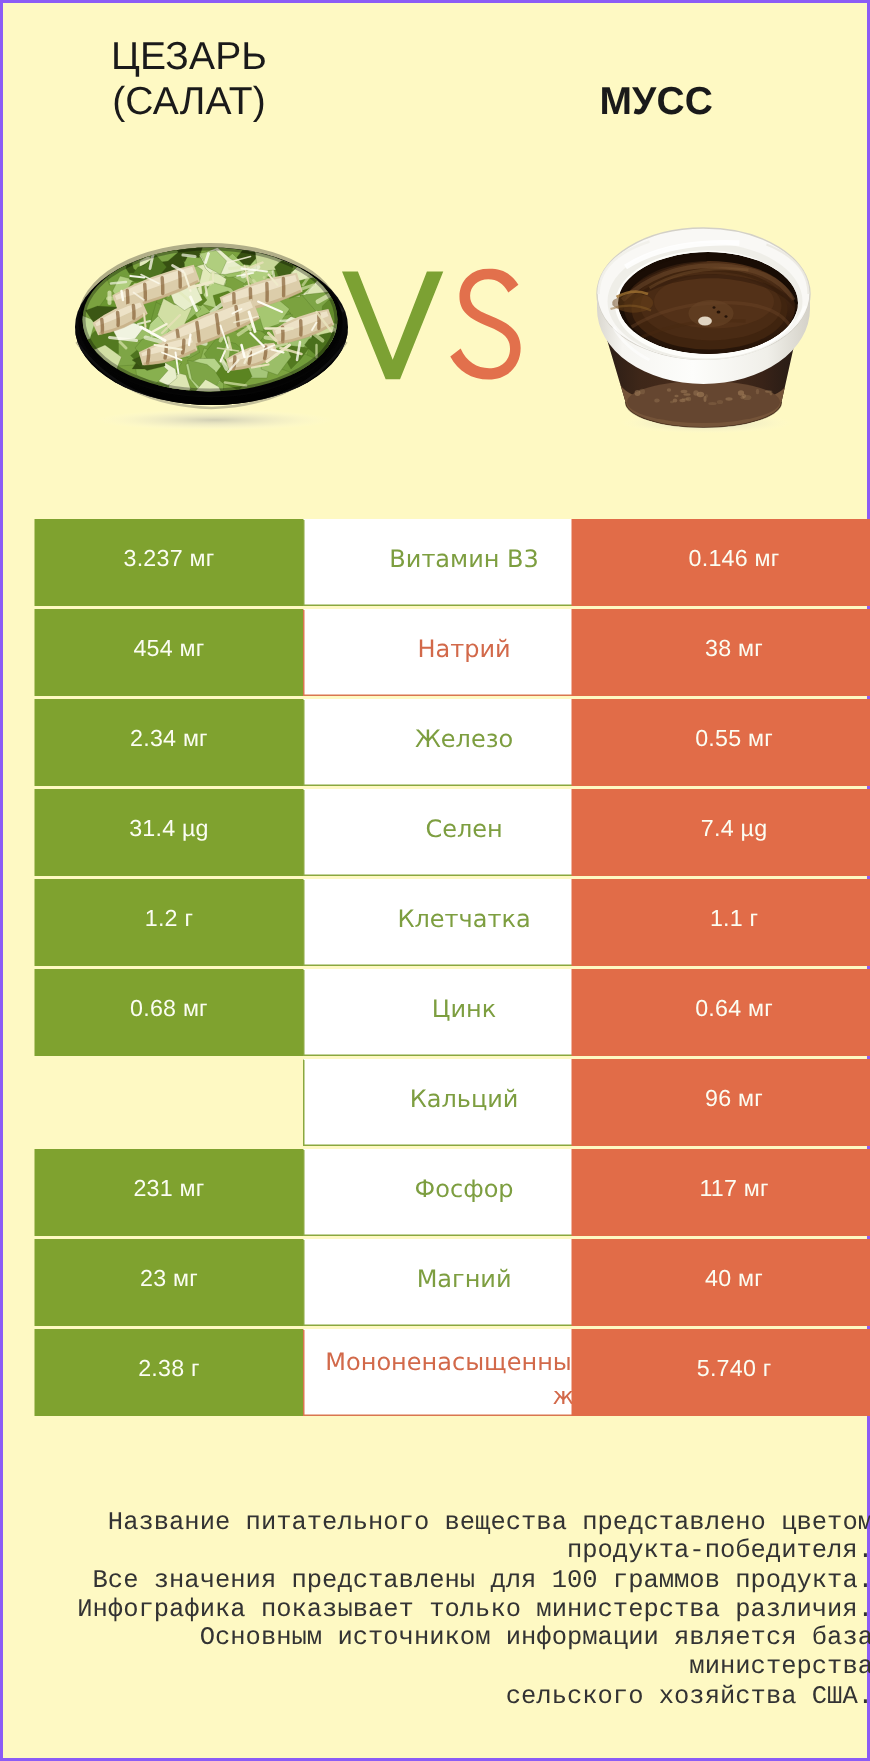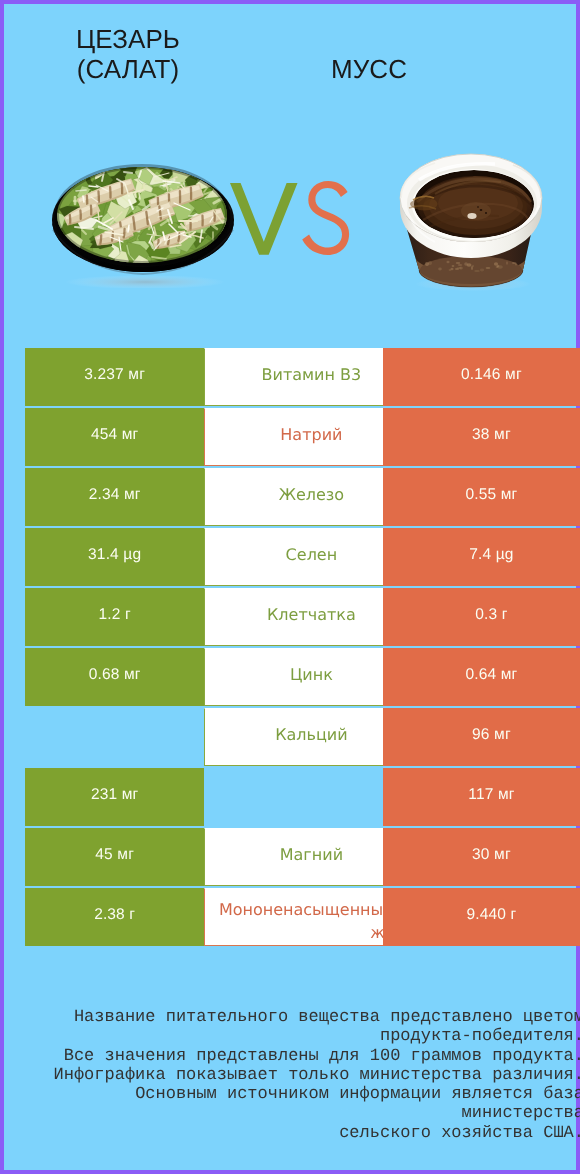--- a/index.html
+++ b/index.html
@@ -6,34 +6,34 @@
   html, body { margin:0; padding:0; }
   body {
     width:580px; height:1174px;
     -webkit-font-smoothing:antialiased;
     text-rendering:geometricPrecision;
     background:#fefefe;
     font-family:"Liberation Sans", sans-serif;
     overflow:hidden;
     position:relative;
   }
-  .wrap { position:relative; width:580px; height:1174px; box-sizing:border-box; border:4px solid #8b5cf6; background:#7dd3fc; }
+  .wrap { position:relative; width:580px; height:1174px; box-sizing:border-box; border:2px solid #8b5cf6; background:#fef9c3; }
 
   
   .title {
     position:absolute;
     font-size:26px;
     line-height:30px;
     color:#1a1a1a;
     font-weight:400;
     letter-spacing:0.1px;
     white-space:nowrap;
   }
   .title-left  { left:-1px; top:20px; width:250px; text-align:center; }
-  .title-right { left:327px; top:50px; width:249px; text-align:left; }
+  .title-right { left:311px; top:50px; width:249px; text-align:center;font-weight:bold; }
 
   
   .hero { position:absolute; }
   .hero-salad  { left:44px;  top:158px; width:190px; height:126px; }
   .hero-mousse { left:391px; top:142px; width:152px; height:148px; }
   .vs {
     position:absolute;
     left:225px; top:177px;
     width:124px; height:76px;
   }
@@ -549,21 +549,21 @@
         </div>
       </div>
       <div class="row" style="top: 240px;">
         <div class="cell cell-left">
           <span class="val">1.2 г</span>
         </div>
         <div class="cell cell-mid">
           <span class="lbl">Клетчатка</span>
         </div>
         <div class="cell cell-right">
-          <span class="val">0.3 г</span>
+          <span class="val">1.1 г</span>
         </div>
       </div>
       <div class="row" style="top: 300px;">
         <div class="cell cell-left">
           <span class="val">0.68 мг</span>
         </div>
         <div class="cell cell-mid">
           <span class="lbl">Цинк</span>
         </div>
         <div class="cell cell-right">
@@ -575,45 +575,48 @@
           <span class="lbl">Кальций</span>
         </div>
         <div class="cell cell-right">
           <span class="val">96 мг</span>
         </div>
       </div>
       <div class="row" style="top: 420px;">
         <div class="cell cell-left">
           <span class="val">231 мг</span>
         </div>
+        <div class="cell cell-mid">
+          <span class="lbl">Фосфор</span>
+        </div>
         <div class="cell cell-right">
           <span class="val">117 мг</span>
         </div>
       </div>
       <div class="row" style="top: 480px;">
         <div class="cell cell-left">
-          <span class="val">45 мг</span>
+          <span class="val">23 мг</span>
         </div>
         <div class="cell cell-mid">
           <span class="lbl">Магний</span>
         </div>
         <div class="cell cell-right">
-          <span class="val">30 мг</span>
+          <span class="val">40 мг</span>
         </div>
       </div>
       <div class="row rwin" style="top: 540px;">
         <div class="cell cell-left">
           <span class="val">2.38 г</span>
         </div>
         <div class="cell cell-mid cell-mid-wrap">
           <span class="lbl lbl-line lbl-over">Мононенасыщенные</span>
           <span class="lbl lbl-line">жиры</span>
         </div>
         <div class="cell cell-right">
-          <span class="val">9.440 г</span>
+          <span class="val">5.740 г</span>
         </div>
       </div>
     </div>
 
   <div class="footer" id="footer">
       <div>Название питательного вещества представлено цветом</div>
       <div>продукта-победителя.</div>
       <div>Все значения представлены для 100 граммов продукта.</div>
       <div>Инфографика показывает только министерства различия.</div>
       <div>Основным источником информации является база министерства</div>

